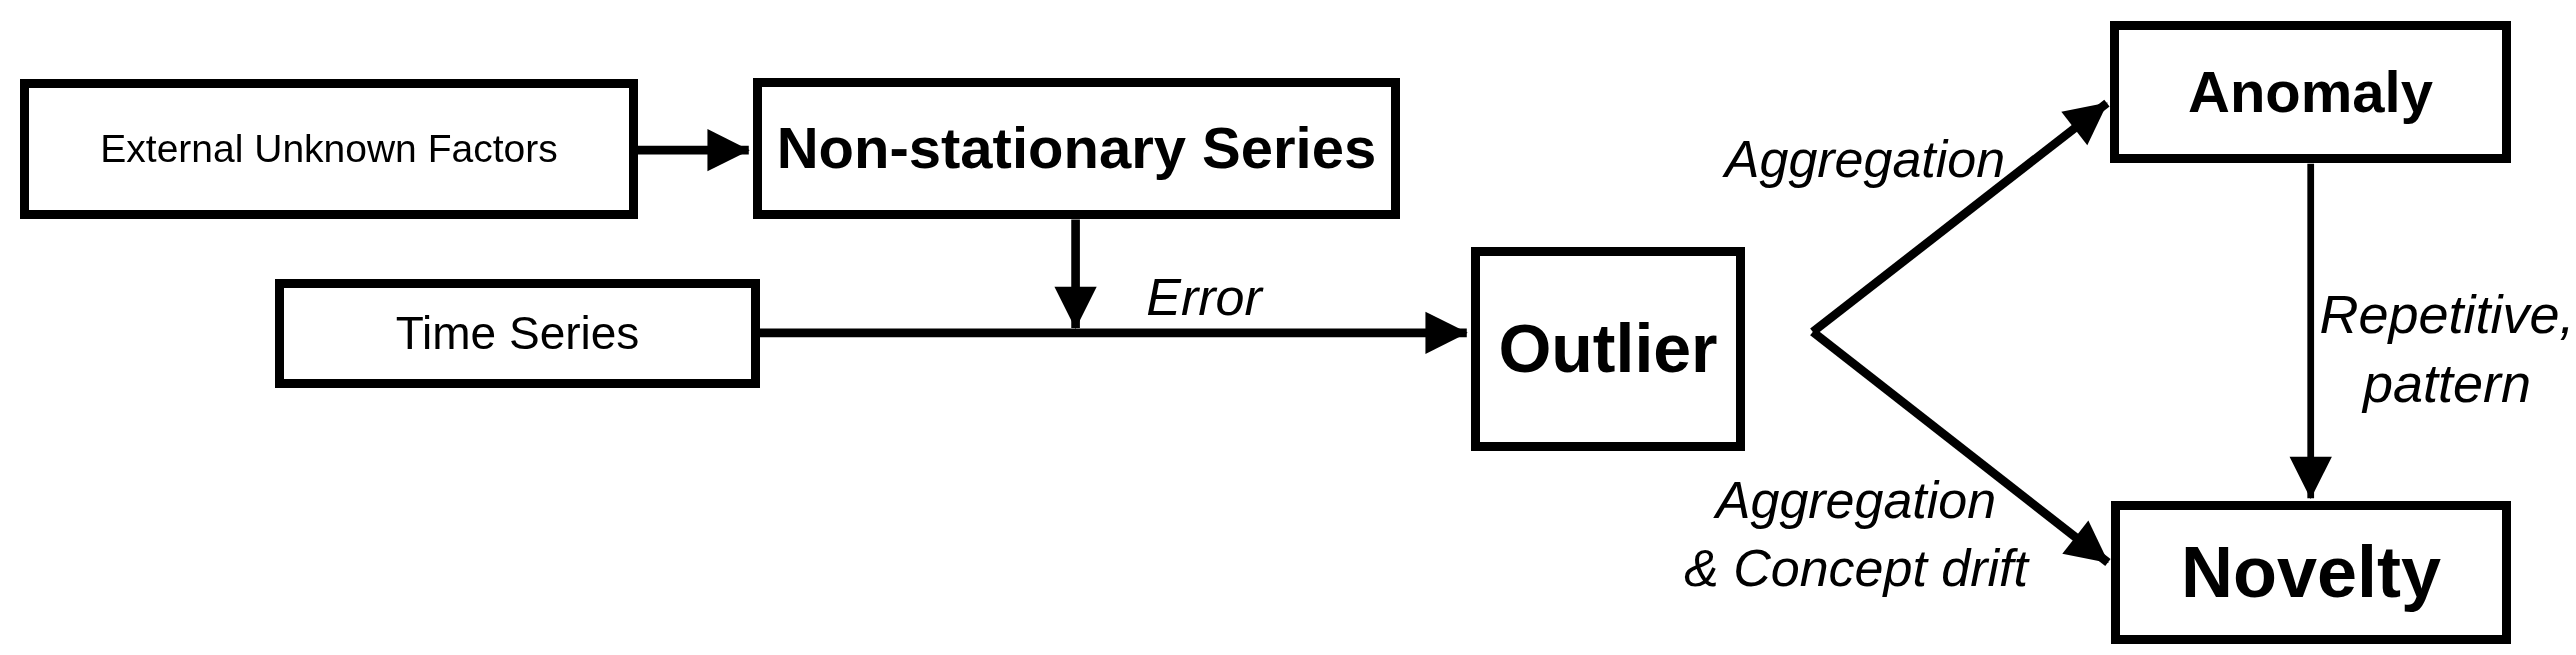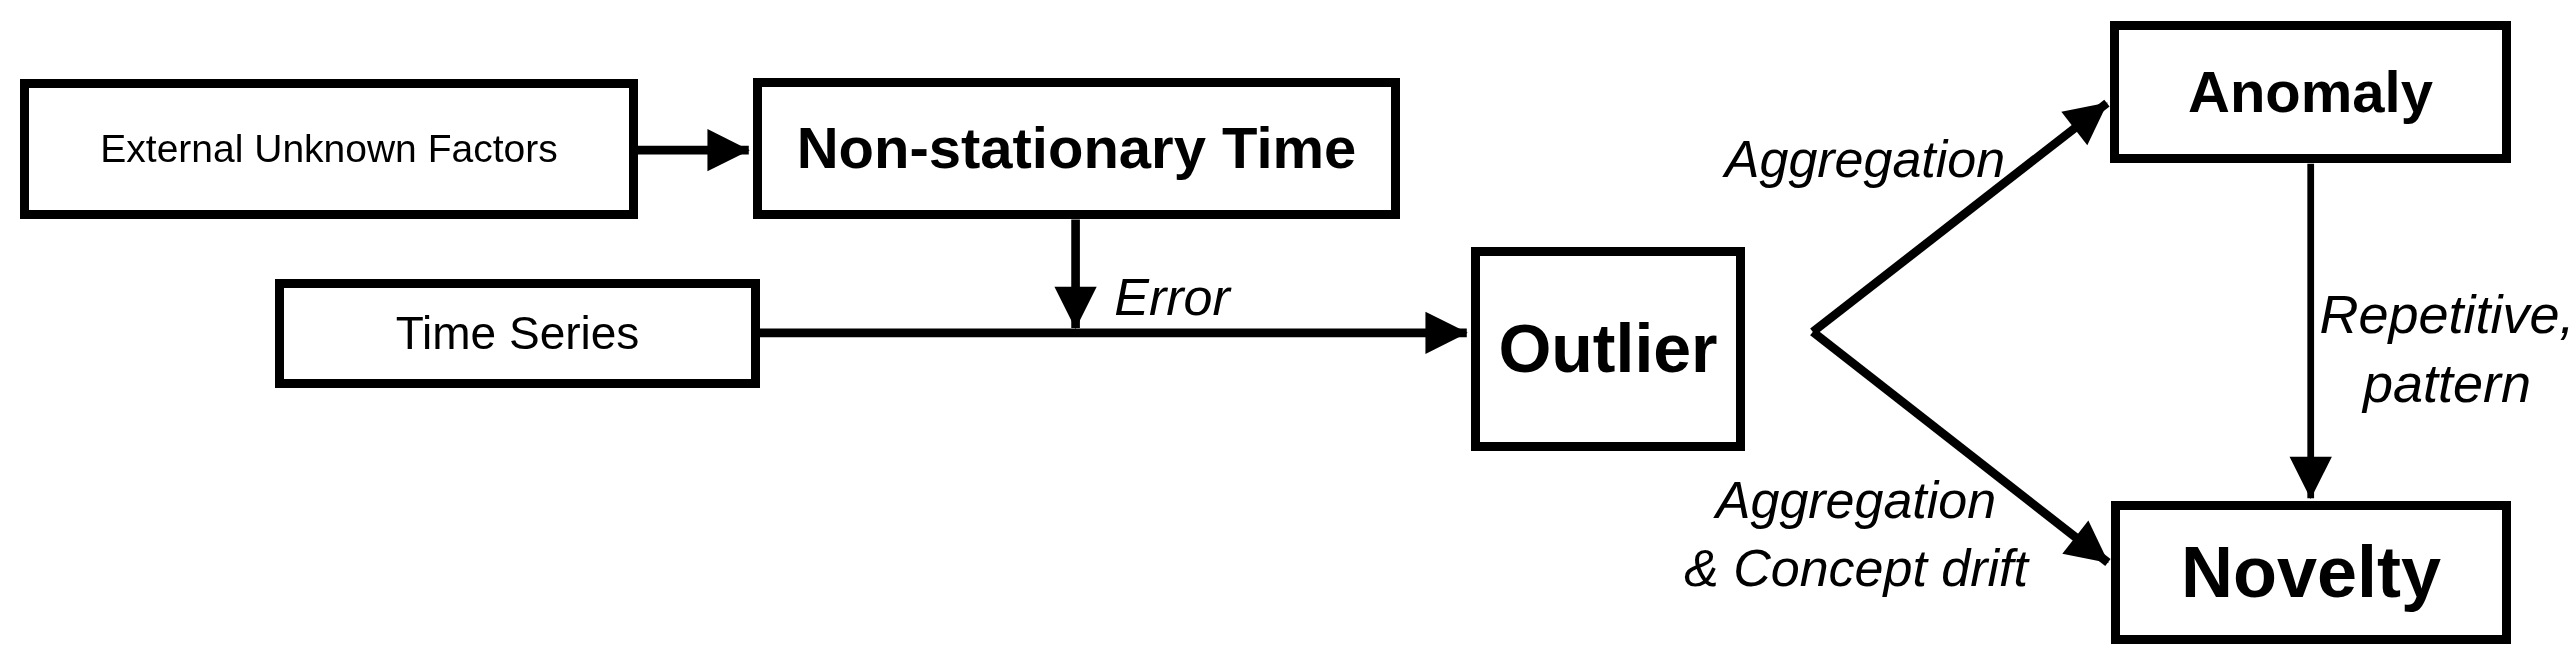--- a/index.html
+++ b/index.html
@@ -46,21 +46,21 @@
   .node-novelty{left:2111px;top:501px; width:400px; height:143px; font-size:72px;}
   .edge-label{
     position:absolute;
     transform:translate(-50%,-50%);
     font-style:italic;
     font-size:52px;
     line-height:68px;
     text-align:center;
     white-space:nowrap;
   }
-  .label-error      {left:1172px;top:297px;}
+  .label-error      {left:1204px;top:297px;}
   .label-agg        {left:1865px;top:159px;}
   .label-agg-drift  {left:1856px;top:534px;}
   .label-repetitive {left:2447px;top:349px;font-size:54px;line-height:69px;}
 </style>
 </head>
 <body>
 
 <div id="canvas">
 
   <svg id="edges" viewBox="0 0 2680 682" xmlns="http://www.w3.org/2000/svg">
@@ -75,21 +75,21 @@
     <line x1="1886" y1="345" x2="2192" y2="107" stroke-width="9" marker-end="url(#arrowhead)"></line>
     <line x1="1886" y1="345" x2="2193" y2="585" stroke-width="9" marker-end="url(#arrowhead)"></line>
     <line x1="2404" y1="170" x2="2404" y2="518" stroke-width="7" marker-end="url(#arrowhead)"></line>
   </svg>
 
   <div class="node node-euf">
     <span>External Unknown Factors</span>
   </div>
 
   <div class="node bold node-nsn">
-    <span>Non-stationary Time</span>
+    <span>Non-stationary Series</span>
   </div>
 
   <div class="node node-ts">
     <span>Time Series</span>
   </div>
 
   <div class="node bold node-outlier">
     <span>Outlier</span>
   </div>
 

